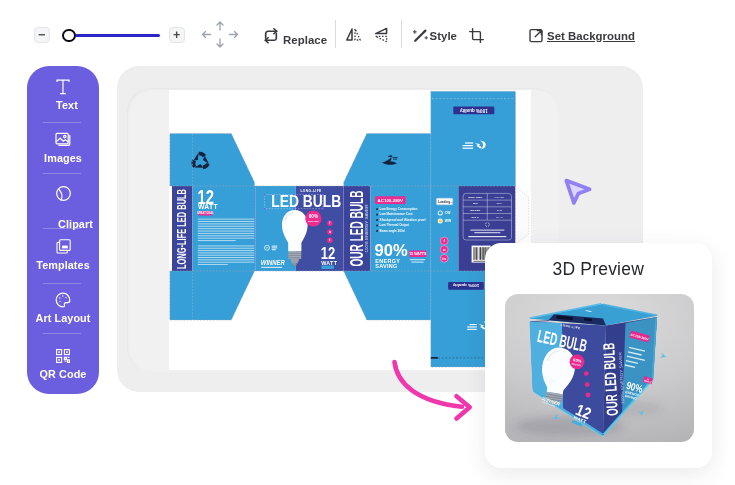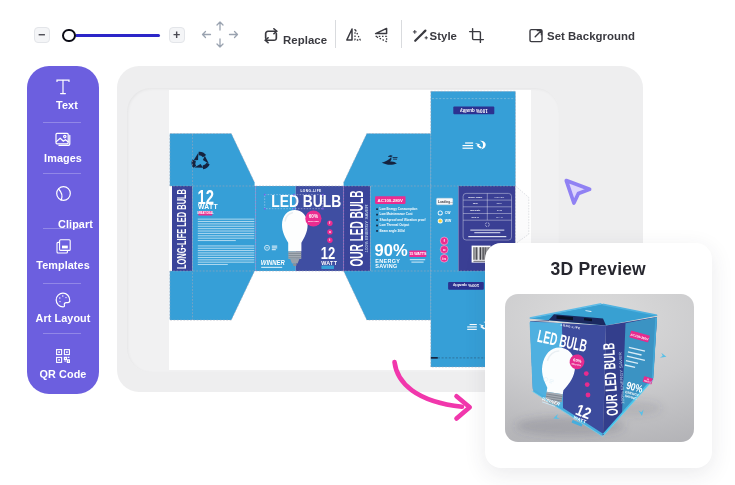--- a/index.html
+++ b/index.html
@@ -76,21 +76,21 @@
   </g>
 </svg>
 <div class="tlabel" style="left:488px; top:29.5px;margin-top:34px;">Crop</div>
 
 <svg class="abs" style="left:527.5px; top:26.5px;" width="17" height="17" viewBox="0 0 17 17">
   <g stroke="#3a3a40" stroke-width="1.4" fill="none" stroke-linecap="round" stroke-linejoin="round">
     <rect x="2" y="2.6" width="12" height="12" rx="1.4"></rect>
     <path d="M7.2 9.8 L13.2 3.8 M9.2 3.6 h4.2 v4.2"></path>
   </g>
 </svg>
-<div class="tlabel" style="left:547px; top:29.5px;">Set Background</div>
+<div class="tlabel" style="left:547px; top:29.5px;text-decoration:underline;">Set Background</div>
 
 <div class="abs" style="left:27px; top:66px; width:72px; height:328px; border-radius:22px; background:#6c5fdf;">
 
   <svg class="abs" style="left:27px; top:12px;" width="18" height="18" viewBox="0 0 18 18">
     <g stroke="#fff" stroke-width="1.2" fill="none" stroke-linecap="round">
       <path d="M3 3.4 V2.2 H15 V3.4"></path>
       <path d="M9 2.4 V15.2"></path>
       <path d="M6.6 15.6 H11.4"></path>
     </g>
   </svg>
@@ -367,21 +367,21 @@
 <svg class="abs" style="left:556px; top:170px;" width="44" height="44" viewBox="556 170 44 44">
   <path d="M566.3 180.6 L589.6 189.3 L578.4 193.5 L573.9 203 Z" fill="#ddd5fc" stroke="#9081f3" stroke-width="3.7" stroke-linejoin="round"></path>
 </svg>
 
 <svg class="abs" style="left:380px; top:350px;" width="105" height="80" viewBox="380 350 105 80">
   <path d="M394.5 362 C 397 383 416 401.5 462 406.8" fill="none" stroke="#f137ac" stroke-width="4.6" stroke-linecap="round"></path>
   <path d="M456.5 396.2 L469.7 407.2 L456.5 418.6" fill="none" stroke="#f137ac" stroke-width="4.6" stroke-linecap="round" stroke-linejoin="round"></path>
 </svg>
 
 <div class="abs" style="left:484.5px; top:243px; width:227.5px; height:224.5px; background:#fff; border-radius:16px; box-shadow:0 6px 22px rgba(50,50,70,0.10);">
-  <div style="text-align:center; margin-top:16px; font-size:17.5px; font-weight:700; color:#26262e; letter-spacing:0.2px;">3D Preview</div>
+  <div style="text-align:center; margin-top:16px; font-size:17.5px; font-weight:400; color:#26262e; letter-spacing:0.2px;">3D Preview</div>
   <div class="abs" style="left:20.5px; top:51px; width:188.5px; height:148px; border-radius:13px; overflow:hidden;
        background:radial-gradient(135% 100% at 48% 16%, #dcdcdc 0%, #cbcbcd 48%, #aeaeb2 100%);">
     <svg id="box3d" width="188.5" height="148" viewBox="505 294 188.5 148">
 <defs>
           <filter id="blur5" x="-40%" y="-40%" width="180%" height="180%">
             <feGaussianBlur stdDeviation="4"></feGaussianBlur>
           </filter>
         </defs>
 <g filter="url(#blur5)">
           <ellipse cx="570" cy="426" rx="55" ry="10" fill="rgba(70,70,85,0.20)"></ellipse>

